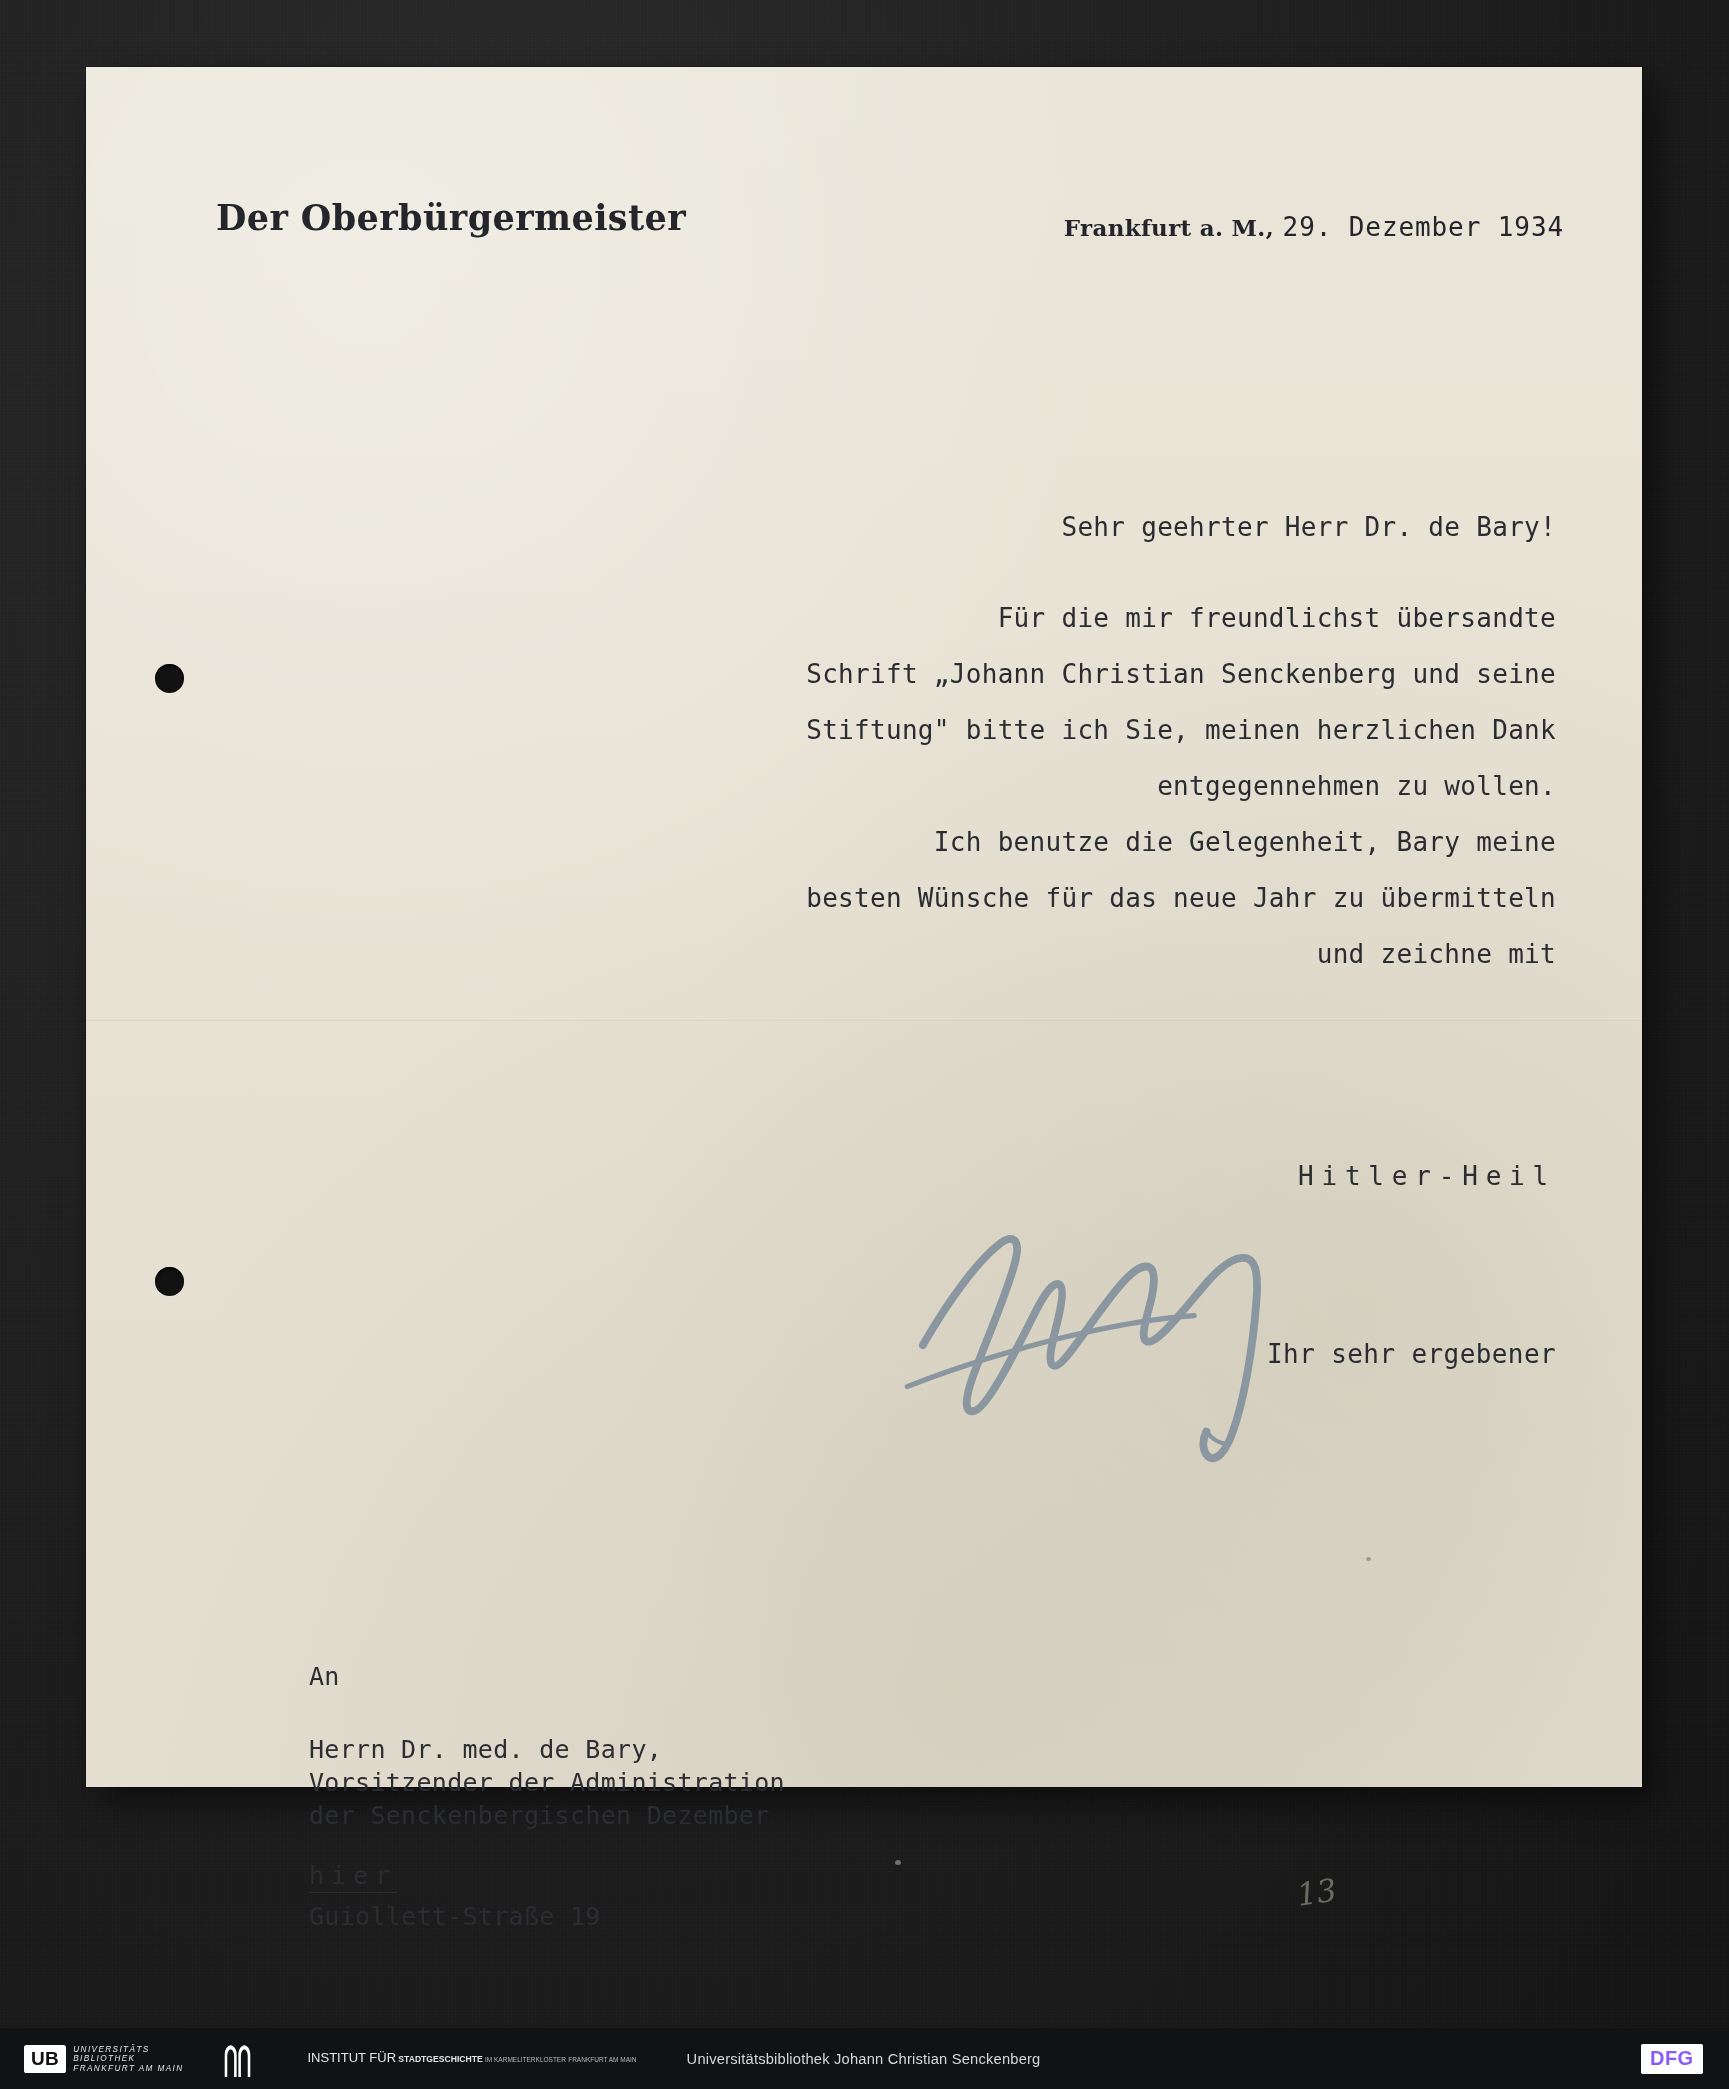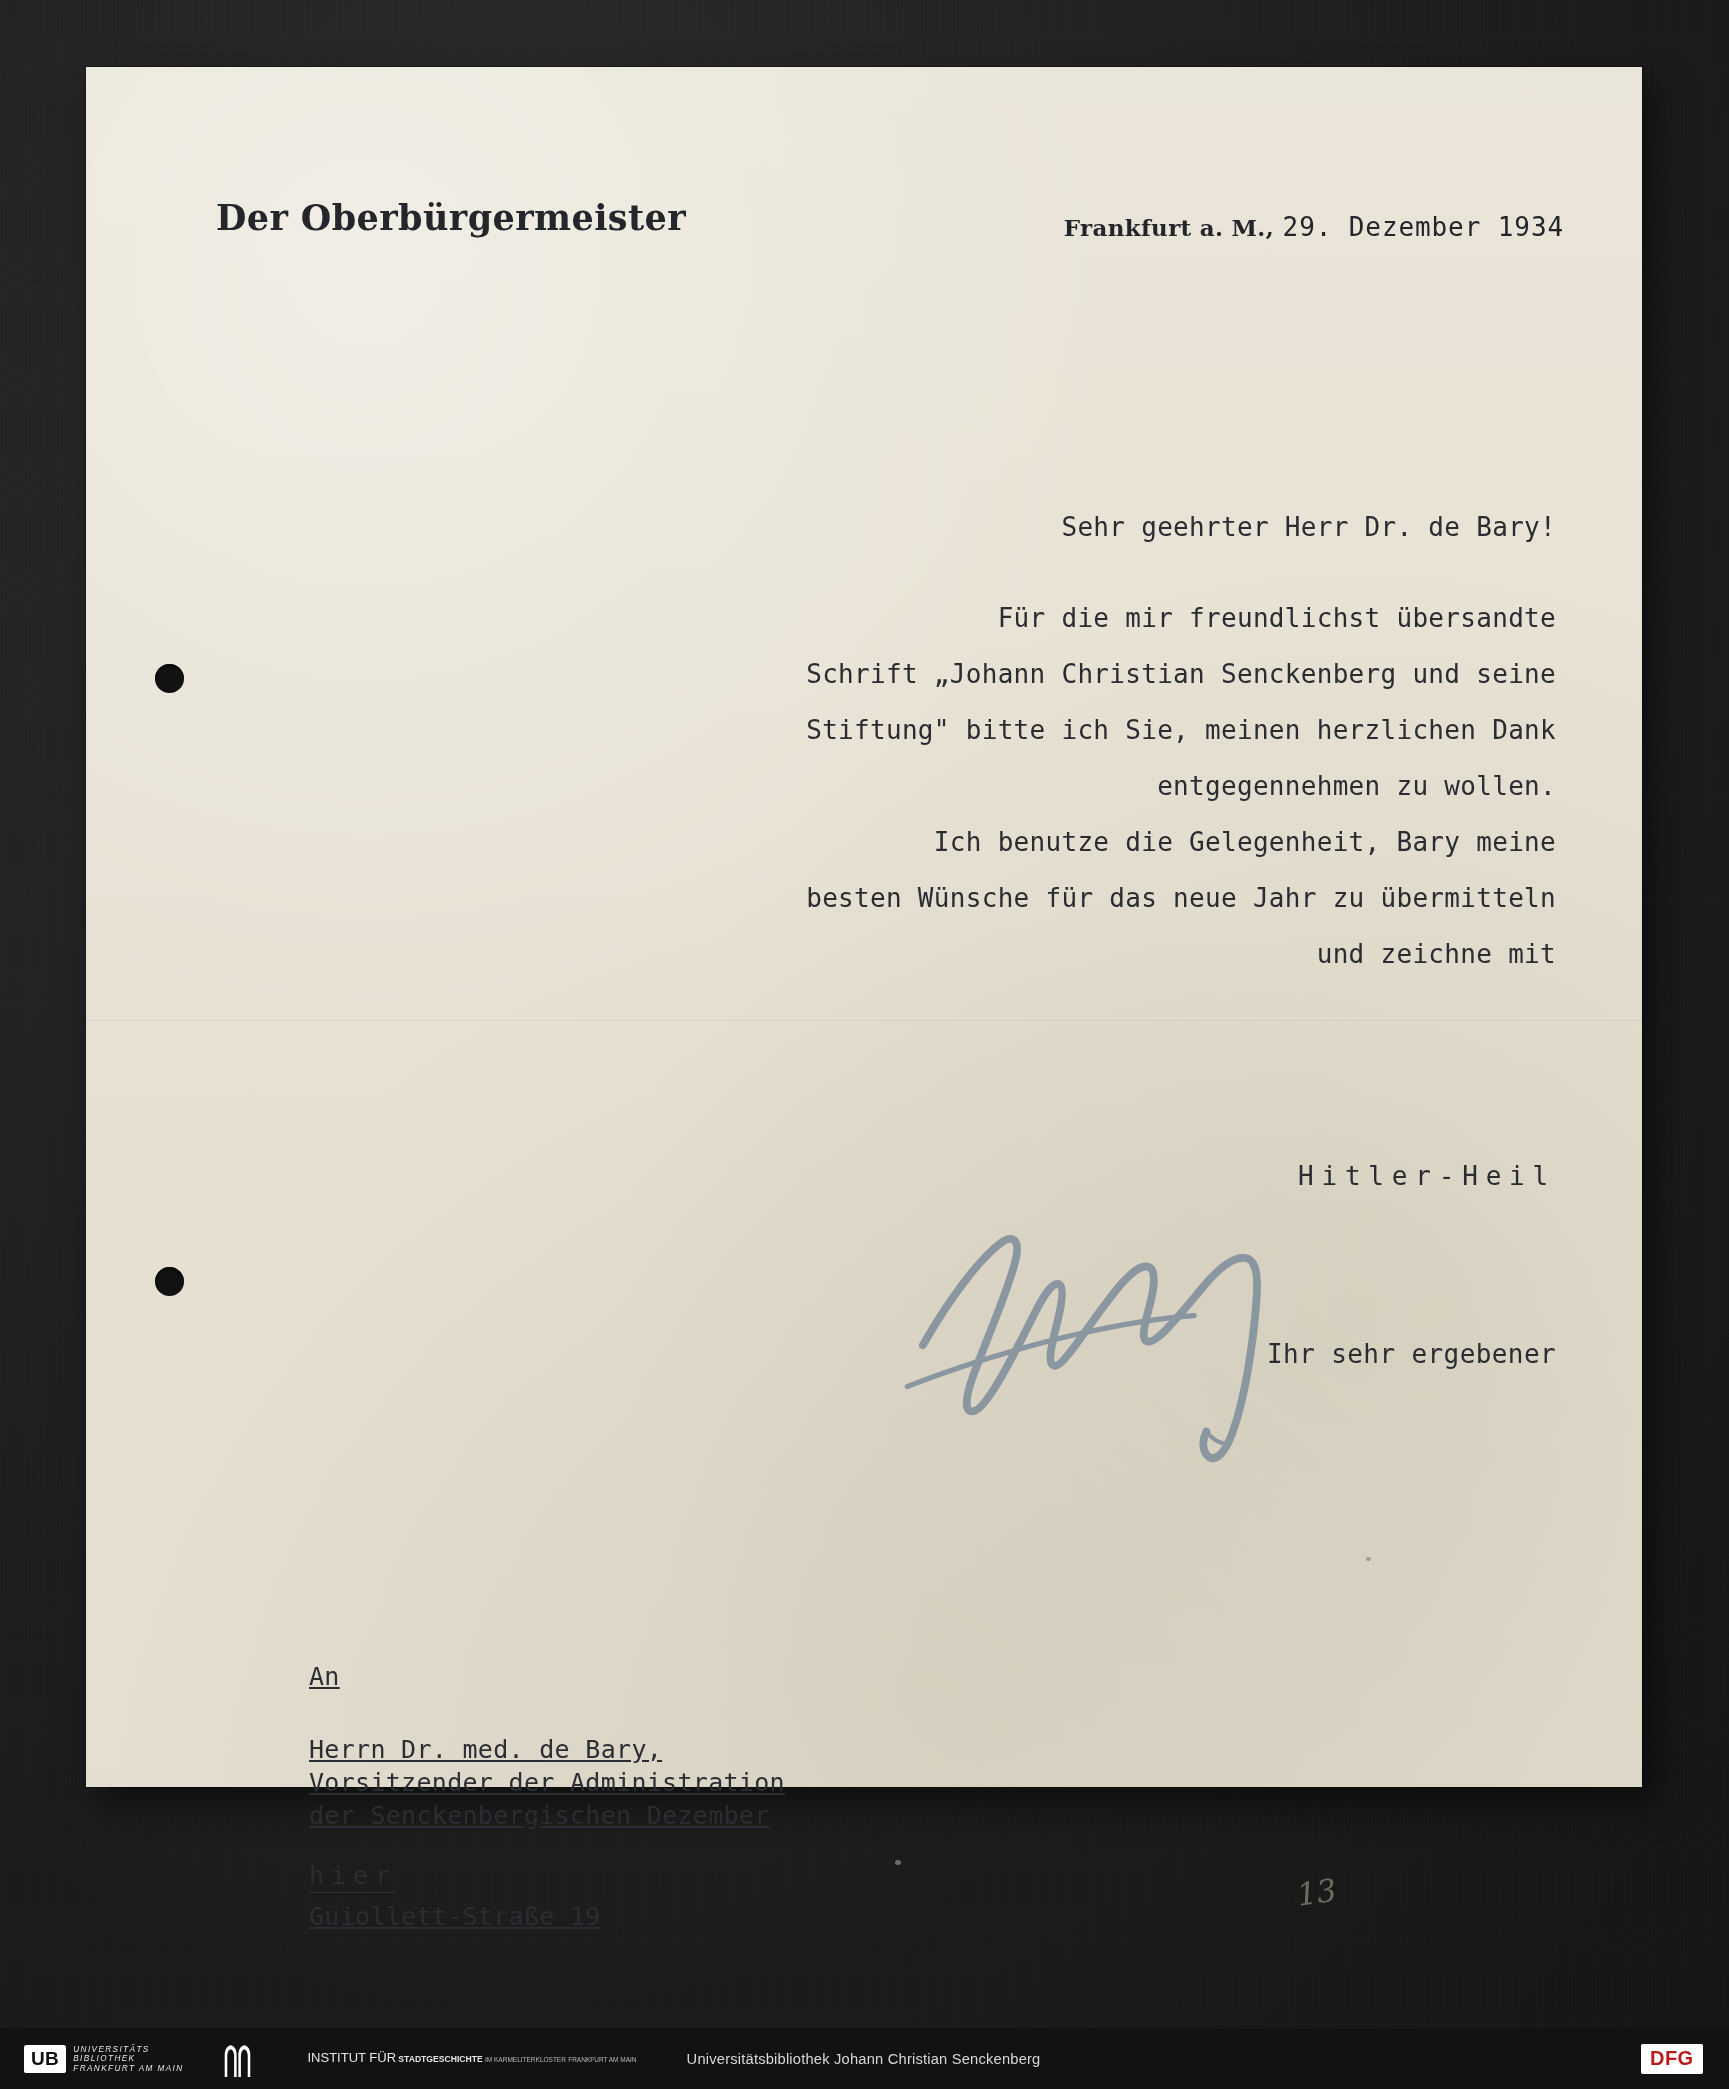--- a/index.html
+++ b/index.html
@@ -162,21 +162,20 @@
 
   
   #addressee-block {
     position: absolute;
     left: 223px;
     top: 1595px;
     font-family: "DejaVu Sans Mono", monospace;
     font-size: 25px;
     color: #2b2d32;
     letter-spacing: 0.3px;
-    text-decoration: underline;
   }
   #addressee-prefix { margin-bottom: 42px; display:block; white-space: pre; }
   .addressee-line { display: block; white-space: pre; line-height: 33px; }
   #addressee-here {
     display: inline-block;
     letter-spacing: 7px;
     border-bottom: 1.7px solid #2b2d32;
     margin-top: 29px;
     padding-bottom: 1.7px;
   }
@@ -260,21 +259,21 @@
   #footer-caption {
     margin-left: 50px;
     font-size: 14.7px;
     color: #d8d8d8;
     letter-spacing: 0.2px;
   }
   #footer-logo-dfg {
     margin-left: auto;
     margin-right: 26px;
     background: #ffffff;
-    color: #b91c1c;
+    color: #8b5cf6;
     font-weight: 700;
     font-size: 20px;
     letter-spacing: 0.4px;
     padding: 3.5px 9.5px 4.3px 9.5px;
     border-radius: 1.7px;
     font-family: "Liberation Sans", sans-serif;
   }
 </style>
 </head>
 <body>

